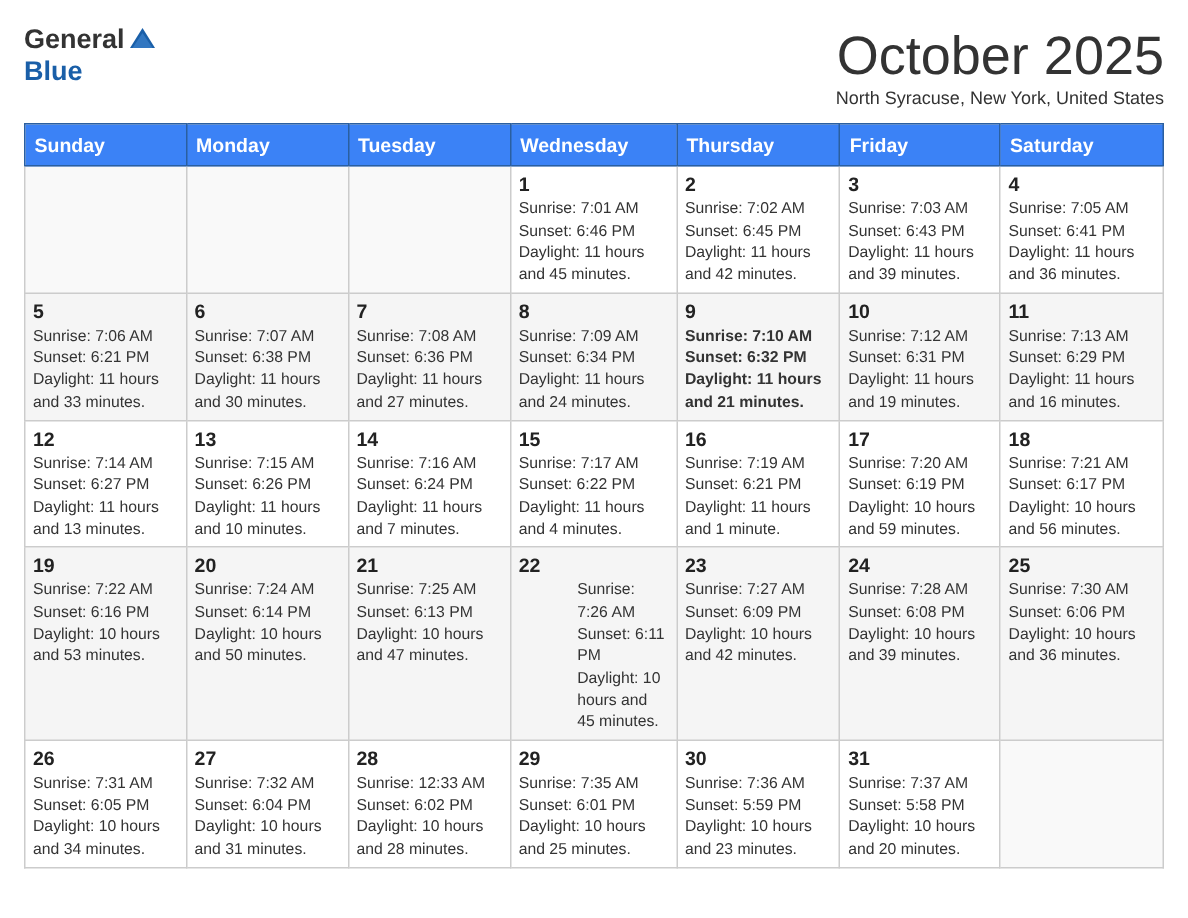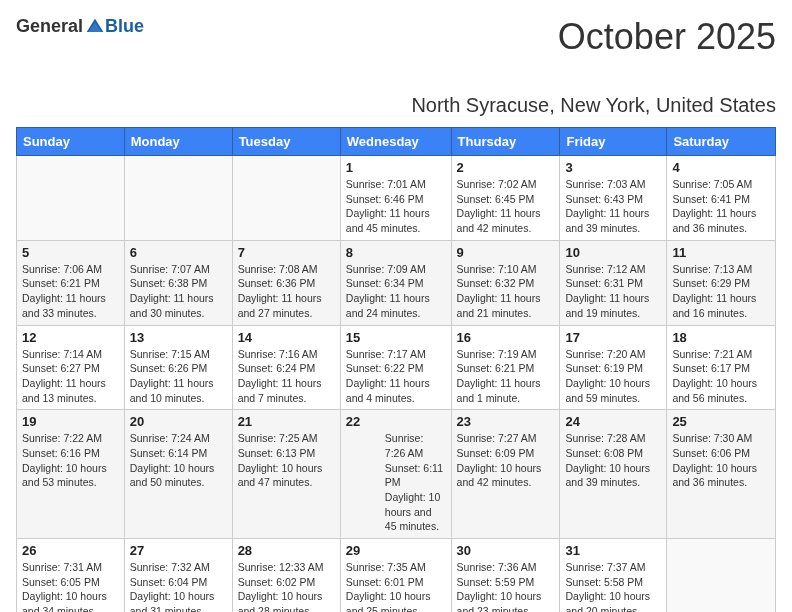--- a/index.html
+++ b/index.html
@@ -11,21 +11,21 @@
       padding: 16px;
     }
     .header-area {
       display: flex;
       justify-content: space-between;
       align-items: flex-start;
       margin-bottom: 10px;
     }
     .logo {
       display: flex;
-      flex-direction: row;
+      flex-direction: column;
       align-items: flex-start;
     }
     .logo-text {
       display: flex;
       align-items: center;
     }
     .logo-general {
       font-size: 18px;
       font-weight: bold;
       color: #333;
@@ -42,23 +42,22 @@
     }
     .title-area {
       text-align: right;
     }
     .month-title {
       font-size: 36px;
       font-weight: normal;
       color: #333;
     }
     .location-title {
-      font-size: 20px;
+      font-size: 12px;
       color: #333;
-      margin-top: 36px;
     }
     .calendar {
       width: 100%;
       border-collapse: collapse;
       border: 1px solid #ccc;
     }
     .calendar th {
       background-color: #3b82f6;
       color: #fff;
       text-align: left;
@@ -175,21 +174,21 @@
 Daylight: 11 hours and 27 minutes.</div>
         </td>
         <td>
           <span class="day-num">8</span>
           <div class="day-info" style="white-space: pre-line;">Sunrise: 7:09 AM
 Sunset: 6:34 PM
 Daylight: 11 hours and 24 minutes.</div>
         </td>
         <td>
           <span class="day-num">9</span>
-          <div class="day-info" style="white-space: pre-line;">Sunrise: 7:10 AM
+          <div class="day-info" style="white-space: pre-line; font-weight: bold;">Sunrise: 7:10 AM
 Sunset: 6:32 PM
 Daylight: 11 hours and 21 minutes.</div>
         </td>
         <td>
           <span class="day-num">10</span>
           <div class="day-info" style="white-space: pre-line;">Sunrise: 7:12 AM
 Sunset: 6:31 PM
 Daylight: 11 hours and 19 minutes.</div>
         </td>
         <td>

